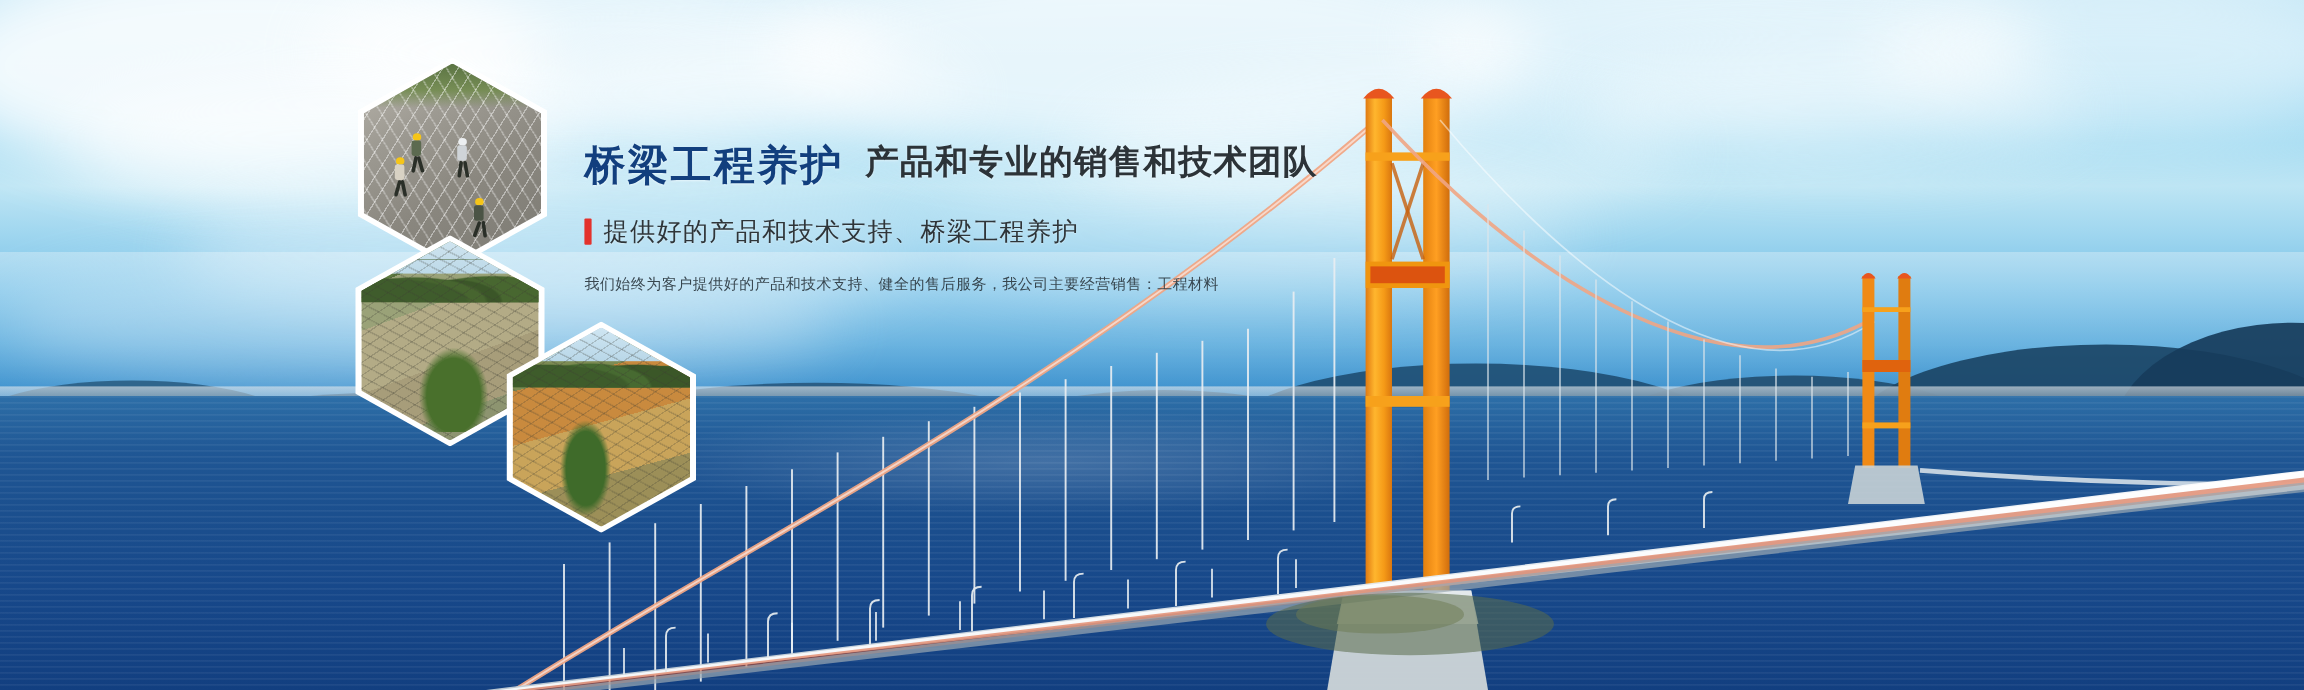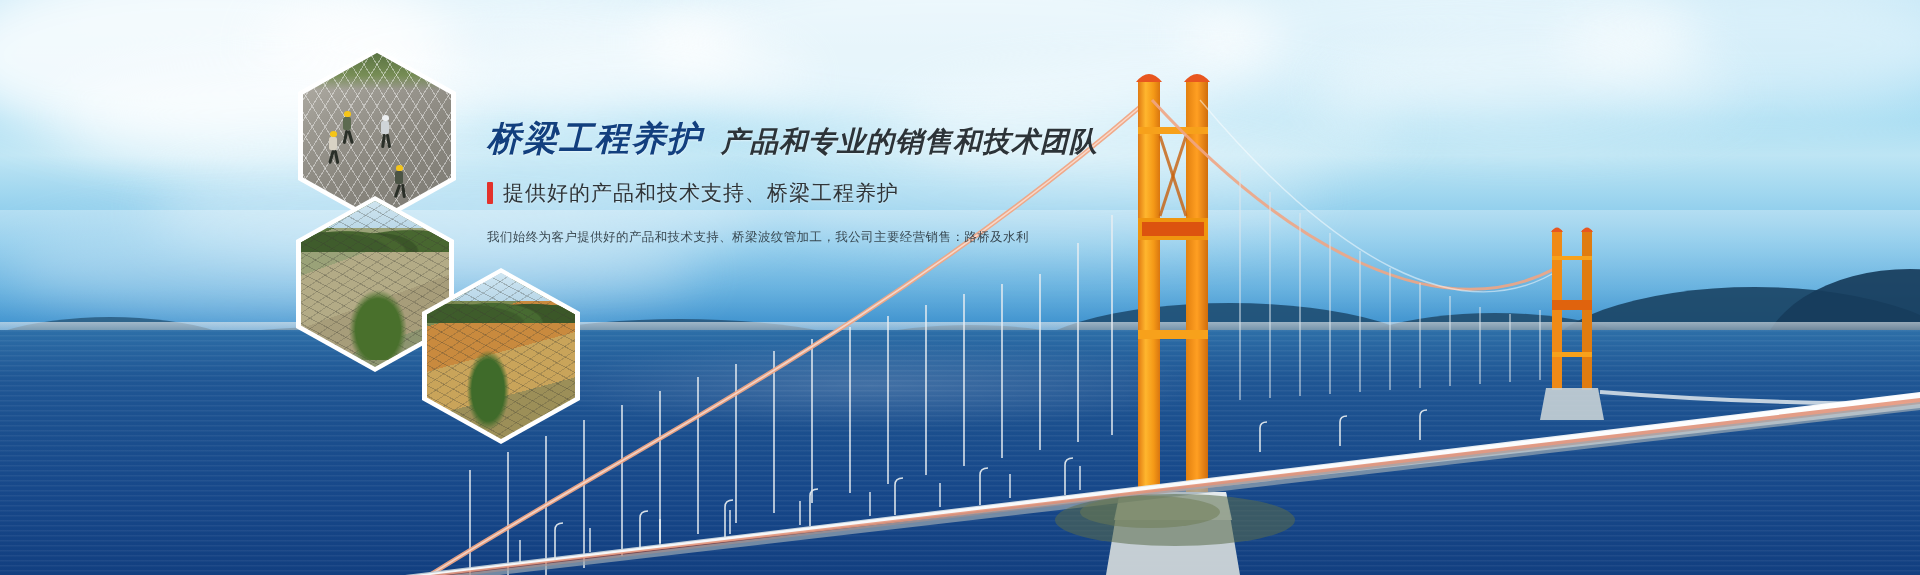--- a/index.html
+++ b/index.html
@@ -181,21 +181,21 @@
       radial-gradient(ellipse at 70% 100%,#3b5728 0 40%,transparent 42%),
       radial-gradient(ellipse at 92% 100%,#44632e 0 38%,transparent 40%);
   }
   .ph-earth .tree3{
     position:absolute;left:24%;bottom:6%;width:34%;height:52%;
     background:radial-gradient(ellipse at 50% 55%,#3f6b2a 0 46%,rgba(63,107,42,0) 60%);
   }
 
   
   .copy{position:absolute;left:487px;top:120px;width:640px;}
-  .title-row{display:flex;align-items:flex-end;white-space:nowrap;font-style:italic;}
+  .title-row{display:flex;align-items:flex-start;white-space:nowrap;}
   .title-a{
     font-size:34px;font-weight:bold;letter-spacing:2px;color:#123f7e;
     text-shadow:0 1px 2px rgba(255,255,255,.55);
     line-height:1.1;
   }
   .title-b{
     margin-left:18px;
     font-size:28px;font-weight:bold;letter-spacing:1px;color:#2c3338;
     text-shadow:0 1px 2px rgba(255,255,255,.45);
     line-height:1.1;
@@ -440,17 +440,17 @@
       <span class="title-a" style="color: rgb(18, 63, 126);">桥梁工程养护</span>
       <span class="title-b" style="color: rgb(44, 51, 56);">产品和专业的销售和技术团队</span>
     </div>
 
     <div class="sub-row">
       <span class="sub-bar" style="background: rgb(227, 50, 44);"></span>
       <span class="sub-text">提供好的产品和技术支持、桥梁工程养护</span>
     </div>
 
     <div class="body">
-      <div>我们始终为客户提供好的产品和技术支持、桥梁波纹管加工，我公司主要经营销售：路桥及水利</div>
+      <div>我们始终为客户提供好的产品和技术支持、健全的售后服务，我公司主要经营销售：工程材料</div>
     </div>
   </div>
 
 </div>
 
 </body></html>

